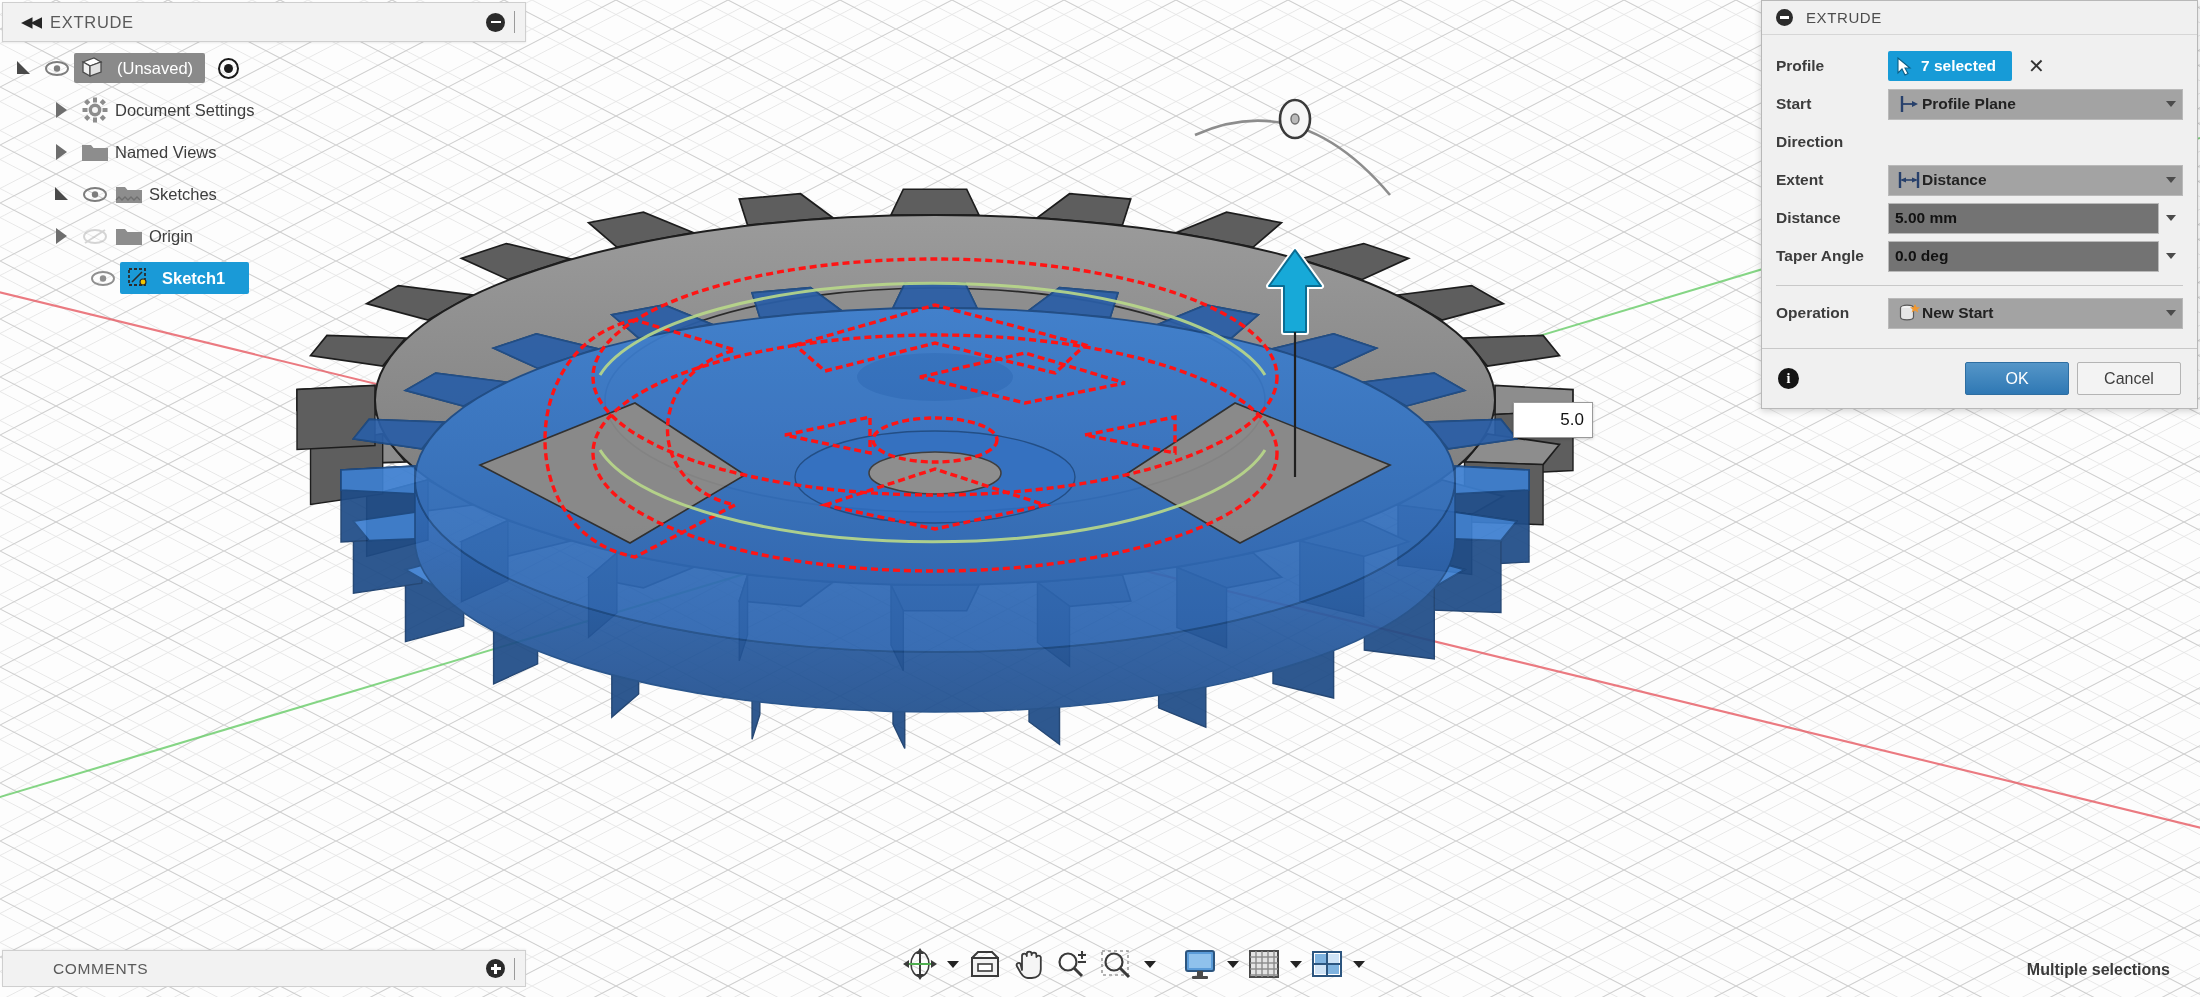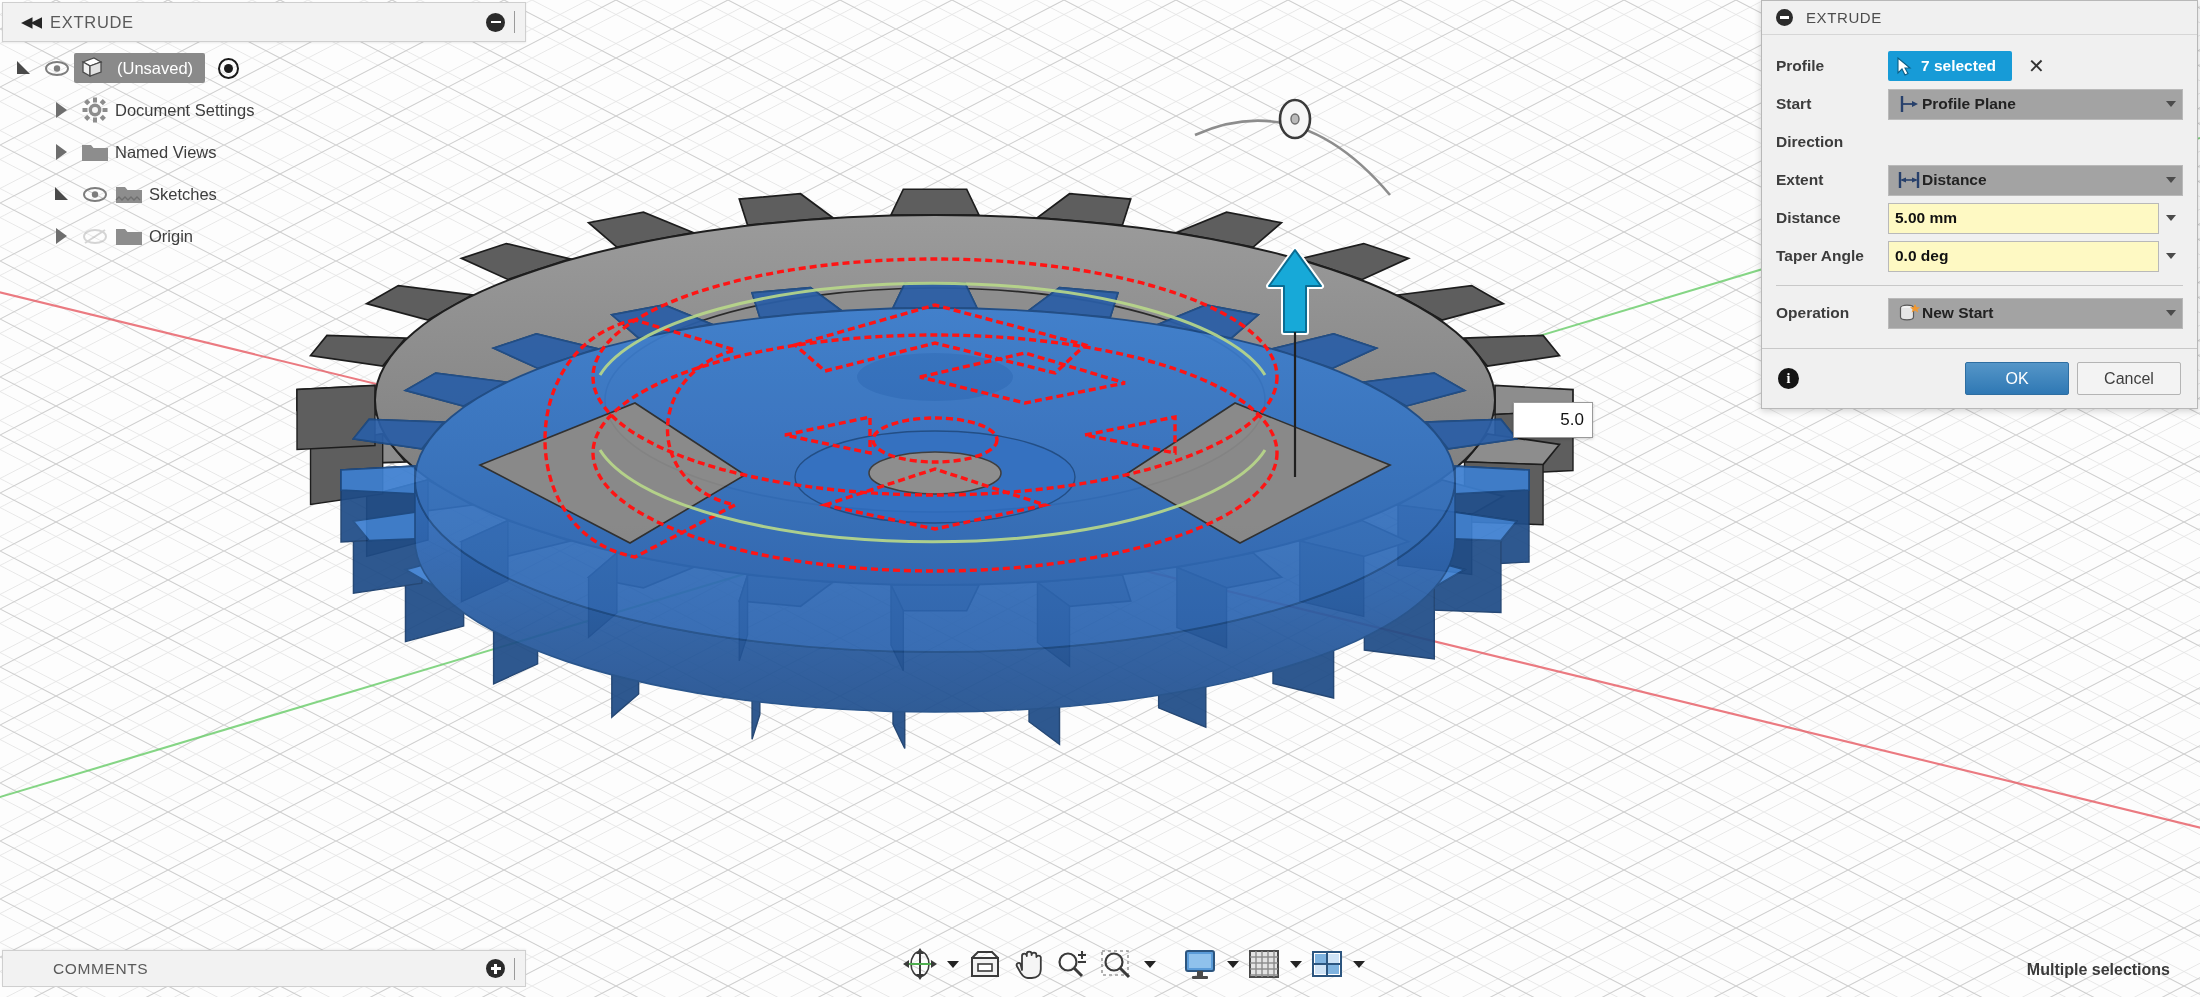--- a/index.html
+++ b/index.html
@@ -130,21 +130,21 @@
   .sel .txt { font-size:15.5px; color:#222; flex:1; }
   .caret-in {
     width:22px; flex:none; display:flex; align-items:center; justify-content:center;
   }
   .caret {
     width:0;height:0;border-left:5.5px solid transparent;border-right:5.5px solid transparent;
     border-top:6px solid #4b4b4b;
   }
 
   .inp {
-    flex:1; height:31px; background:#fef9c3; border:1px solid #b9b9b9;
+    flex:1; height:31px; background:#737373; border:1px solid #b9b9b9;
     display:flex; align-items:center; padding:0 6px;
   }
   .inp .txt { font-size:15.5px; color:#111; }
   .caret-out { width:24px; flex:none; display:flex; align-items:center; justify-content:center; }
 
   .sepline { height:1px; background:#c8c8c8; margin:10px 0 8px 0; }
   #ex-foot {
     border-top:1px solid #c8c8c8; height:60px; margin-top:10px;
     display:flex; align-items:center; padding:0 16px;
   }
@@ -540,20 +540,36 @@
         </svg>
       </span>
       <span class="tw">
         <svg width="28" height="22" viewBox="0 0 28 22">
           <path d="M1 4 h9 l2.5 3 h14.5 v13 h-26 z" fill="#8d8d8d"></path>
         </svg>
       </span>
       <span class="lbl">Origin</span>
     </div>
 
+    <div class="trow row-sketch1" style="padding-left:84px">
+      <span class="tw">
+        <svg class="eye" viewBox="0 0 24 15">
+            <ellipse cx="12" cy="7.5" rx="11" ry="6.5" fill="none" stroke="#8f8f8f" stroke-width="1.9"></ellipse>
+            <circle cx="12" cy="7.5" r="3.2" fill="#8f8f8f"></circle>
+          </svg>
+      </span>
+      <span class="selbox">
+        <svg width="26" height="24" viewBox="0 0 26 24">
+          <path d="M3 3 h16 v16 h-16 z" fill="none" stroke="#2b2b2b" stroke-width="1.8" stroke-dasharray="3 2"></path>
+          <path d="M6 16 L16 6" stroke="#2b2b2b" stroke-width="1.6"></path>
+          <circle cx="17" cy="16" r="3" fill="#f2c400" stroke="#2b2b2b" stroke-width="1.2"></circle>
+        </svg>
+        <span class="lbl">Sketch1</span>
+      </span>
+    </div>
 
   </div>
 </div>
 
 <div id="extrude">
   <div id="ex-head">
     <span class="dotminus">
         <i></i>
       </span>
     <span id="ex-title">EXTRUDE</span>

